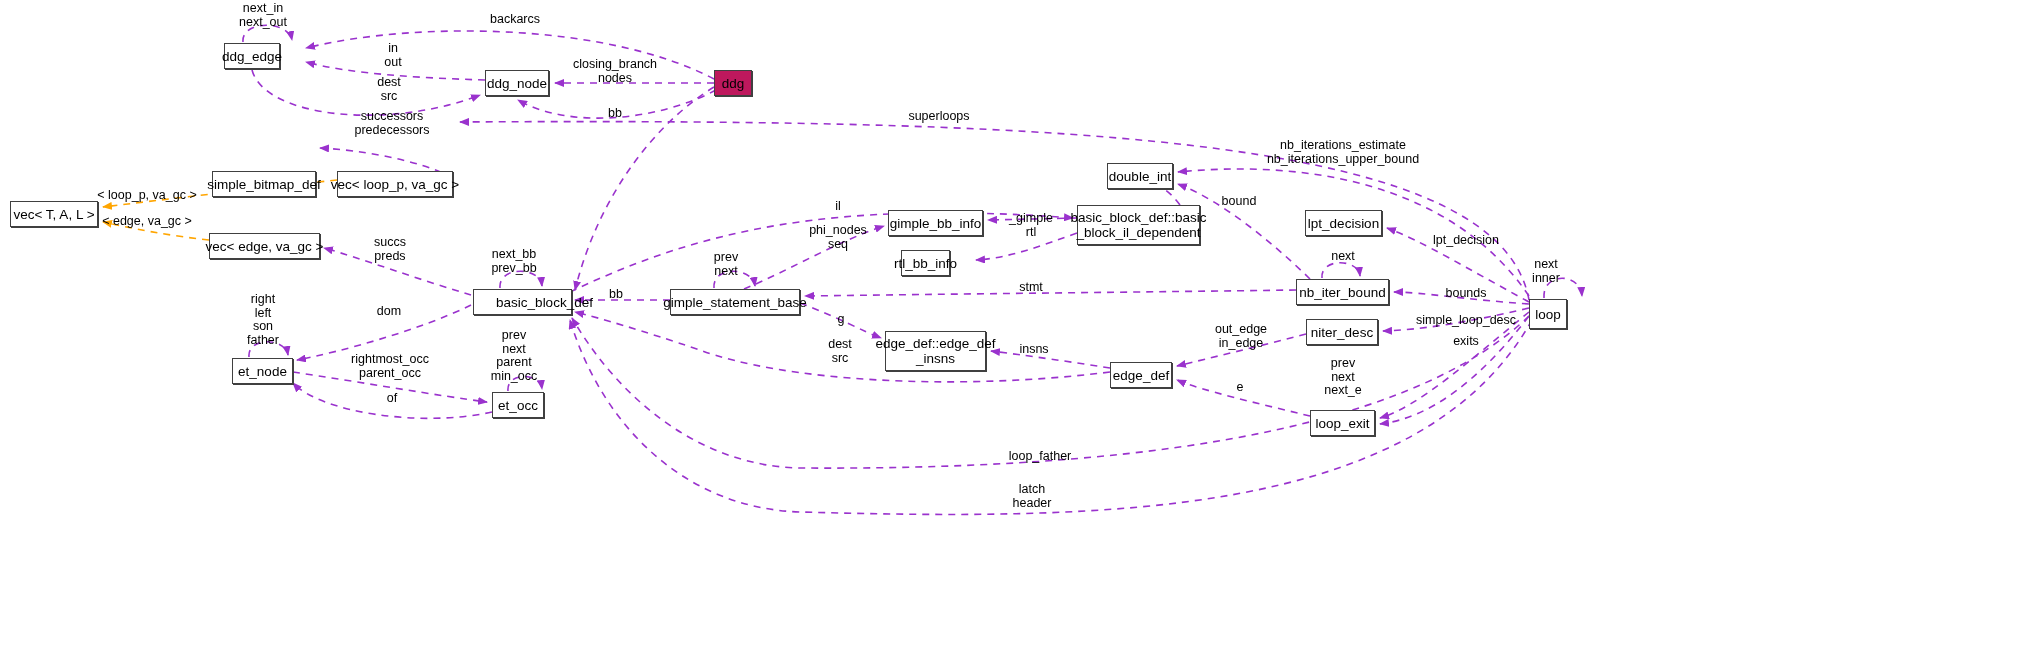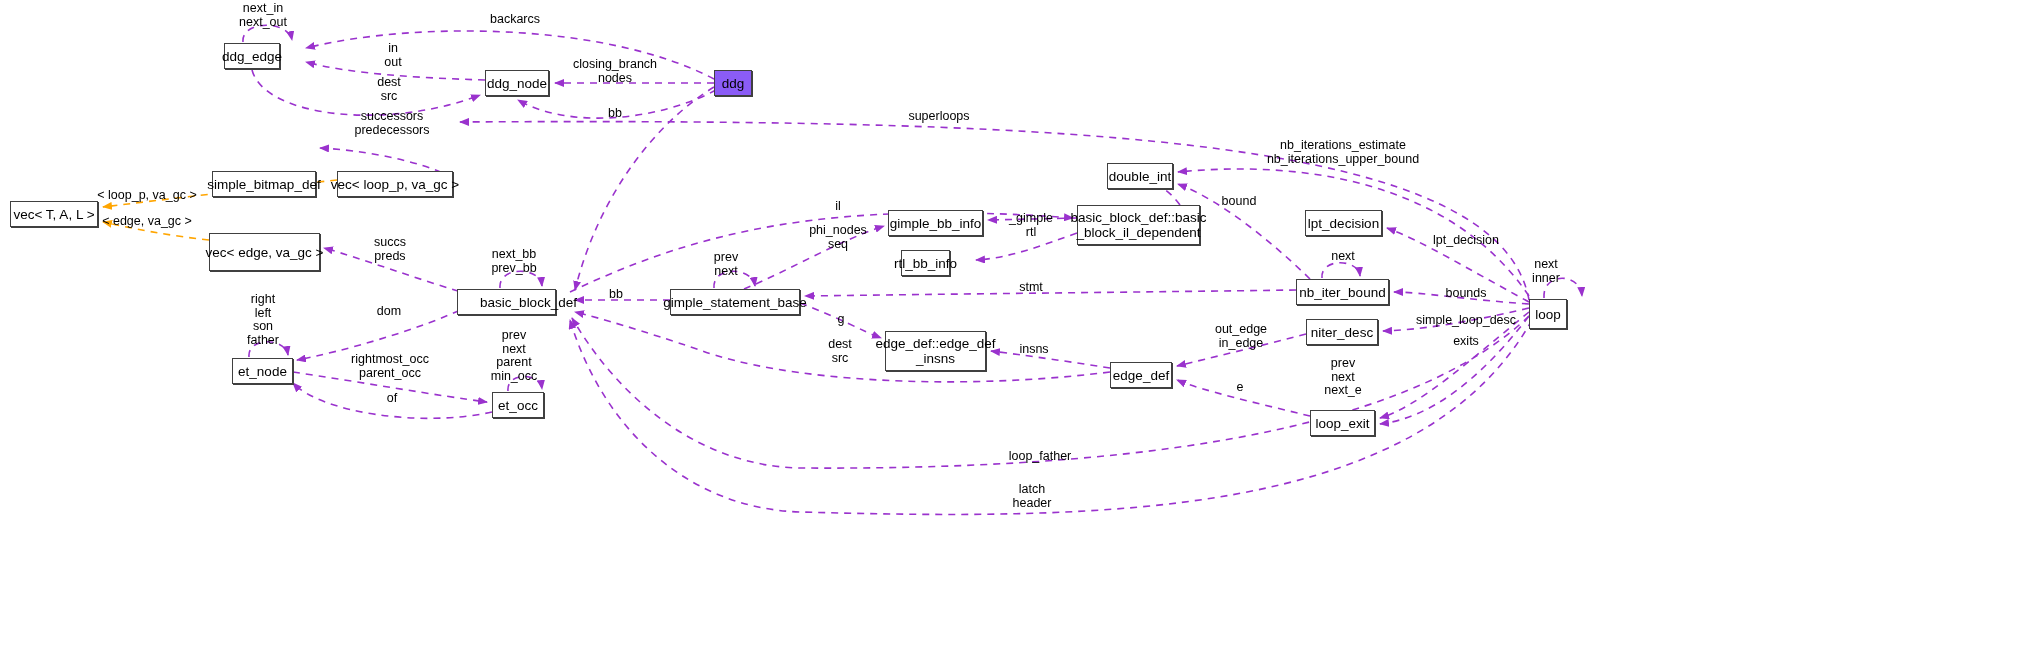--- a/index.html
+++ b/index.html
@@ -34,21 +34,21 @@
     line-height: 15px;
     text-align: center;
     display: flex;
     align-items: center;
     justify-content: center;
     white-space: pre;
     box-shadow: 1px 1px 0 0 #404040;
     z-index: 3;
   }
   .node.highlight {
-    background: #8b5cf6;
+    background: #be185d;
   }
   .edge-label {
     position: absolute;
     color: #000000;
     font-size: 12.5px;
     line-height: 13.5px;
     text-align: center;
     white-space: pre;
     z-index: 2;
     transform: translateX(-50%);
@@ -158,22 +158,22 @@
     </g>
   </svg>
 
   <div id="nodes-layer">
       <div class="node" style="left: 224px; top: 43px; width: 56px; height: 26px;">ddg_edge</div>
       <div class="node" style="left: 212px; top: 137px; width: 104px; height: 26px; margin-top: 34px;">simple_bitmap_def</div>
       <div class="node" style="left: 485px; top: 70px; width: 64px; height: 26px;">ddg_node</div>
       <div class="node highlight" style="left: 714px; top: 70px; width: 38px; height: 26px;">ddg</div>
       <div class="node" style="left: 10px; top: 201px; width: 88px; height: 26px;">vec&lt; T, A, L &gt;</div>
       <div class="node" style="left: 337px; top: 171px; width: 116px; height: 26px;">vec&lt; loop_p, va_gc &gt;</div>
-      <div class="node" style="left: 209px; top: 233px; width: 111px; height: 38px;">vec&lt; edge, va_gc &gt;</div>
-      <div class="node" style="left: 457px; top: 289px; width: 99px; height: 26px; padding-left: 44px;">basic_block_def</div>
+      <div class="node" style="left: 209px; top: 233px; width: 111px; height: 26px;">vec&lt; edge, va_gc &gt;</div>
+      <div class="node" style="left: 473px; top: 289px; width: 99px; height: 26px; padding-left: 44px;">basic_block_def</div>
       <div class="node" style="left: 232px; top: 358px; width: 61px; height: 26px;">et_node</div>
       <div class="node" style="left: 492px; top: 392px; width: 52px; height: 26px;">et_occ</div>
       <div class="node" style="left: 670px; top: 289px; width: 130px; height: 26px;">gimple_statement_base</div>
       <div class="node" style="left: 888px; top: 210px; width: 95px; height: 26px;">gimple_bb_info</div>
       <div class="node" style="left: 901px; top: 250px; width: 49px; height: 26px;">rtl_bb_info</div>
       <div class="node" style="left: 885px; top: 331px; width: 101px; height: 40px;">edge_def::edge_def
 _insns</div>
       <div class="node" style="left: 1077px; top: 205px; width: 123px; height: 40px;">basic_block_def::basic
 _block_il_dependent</div>
       <div class="node" style="left: 1107px; top: 163px; width: 66px; height: 26px;">double_int</div>

